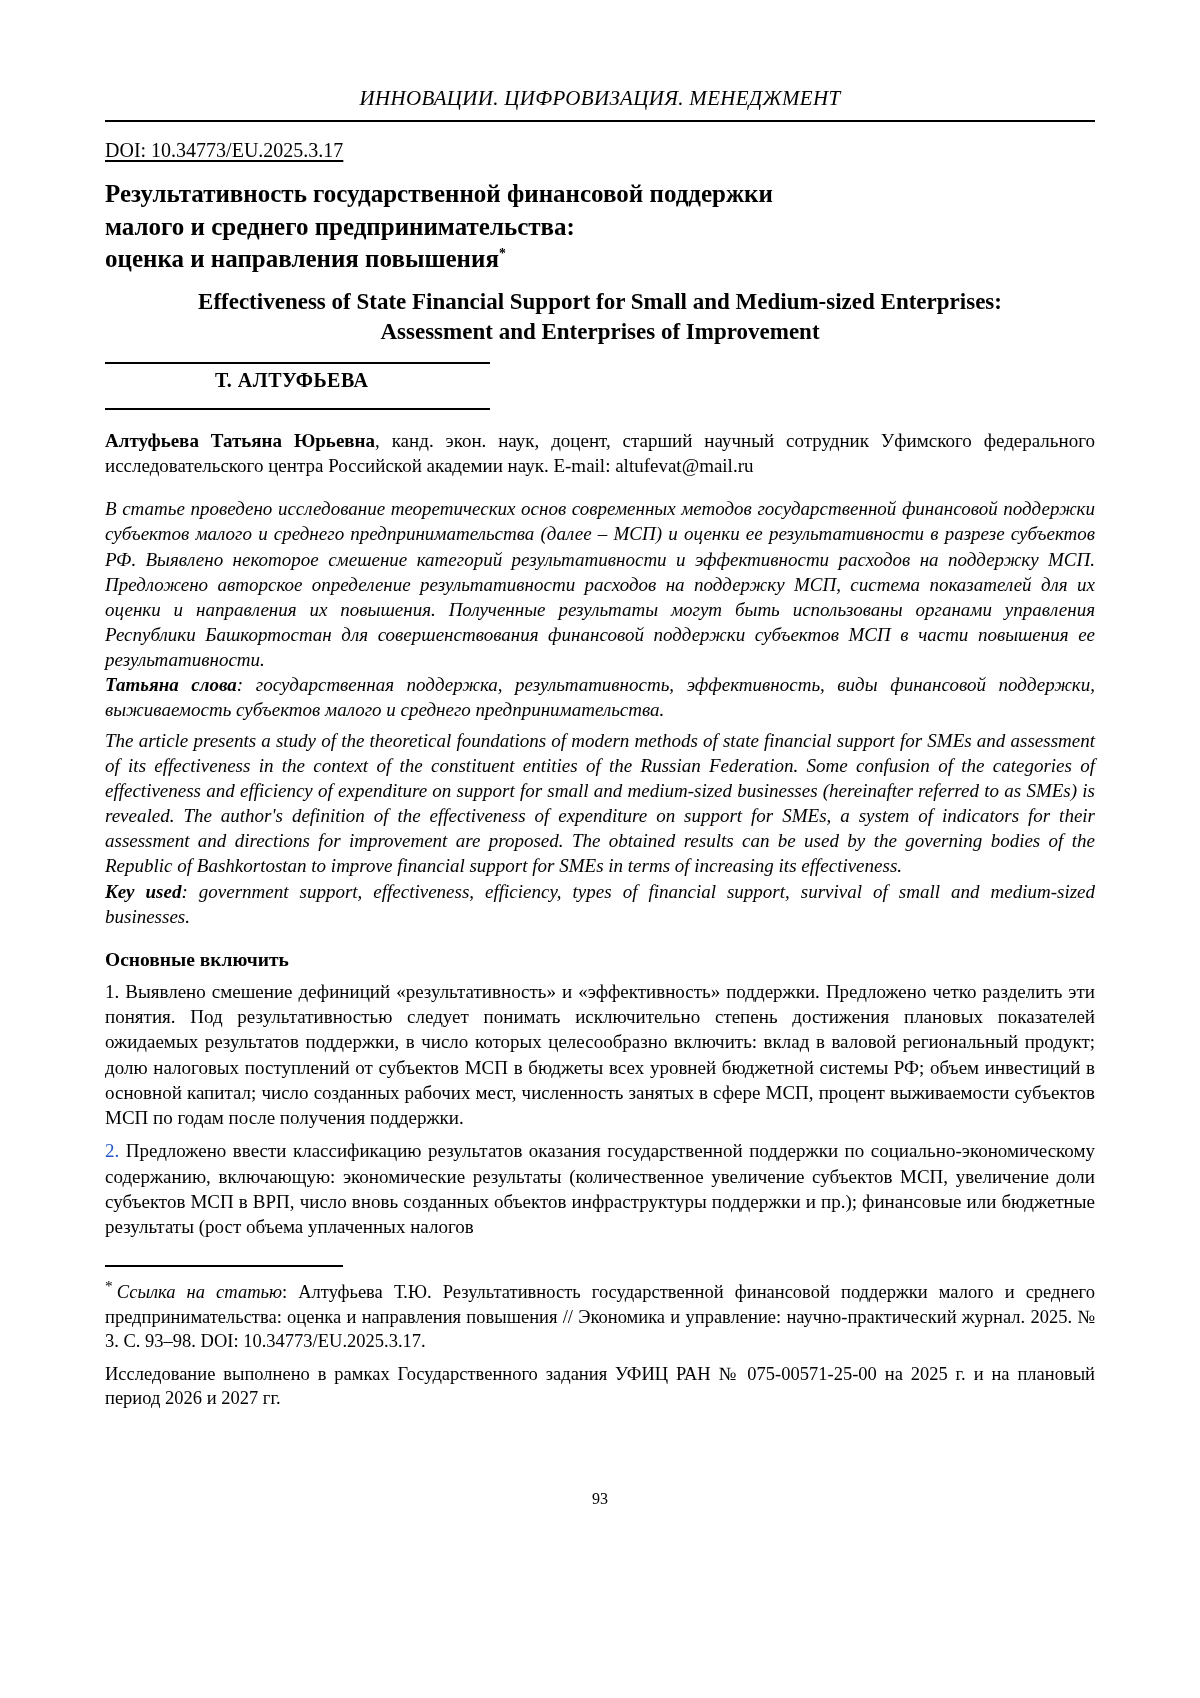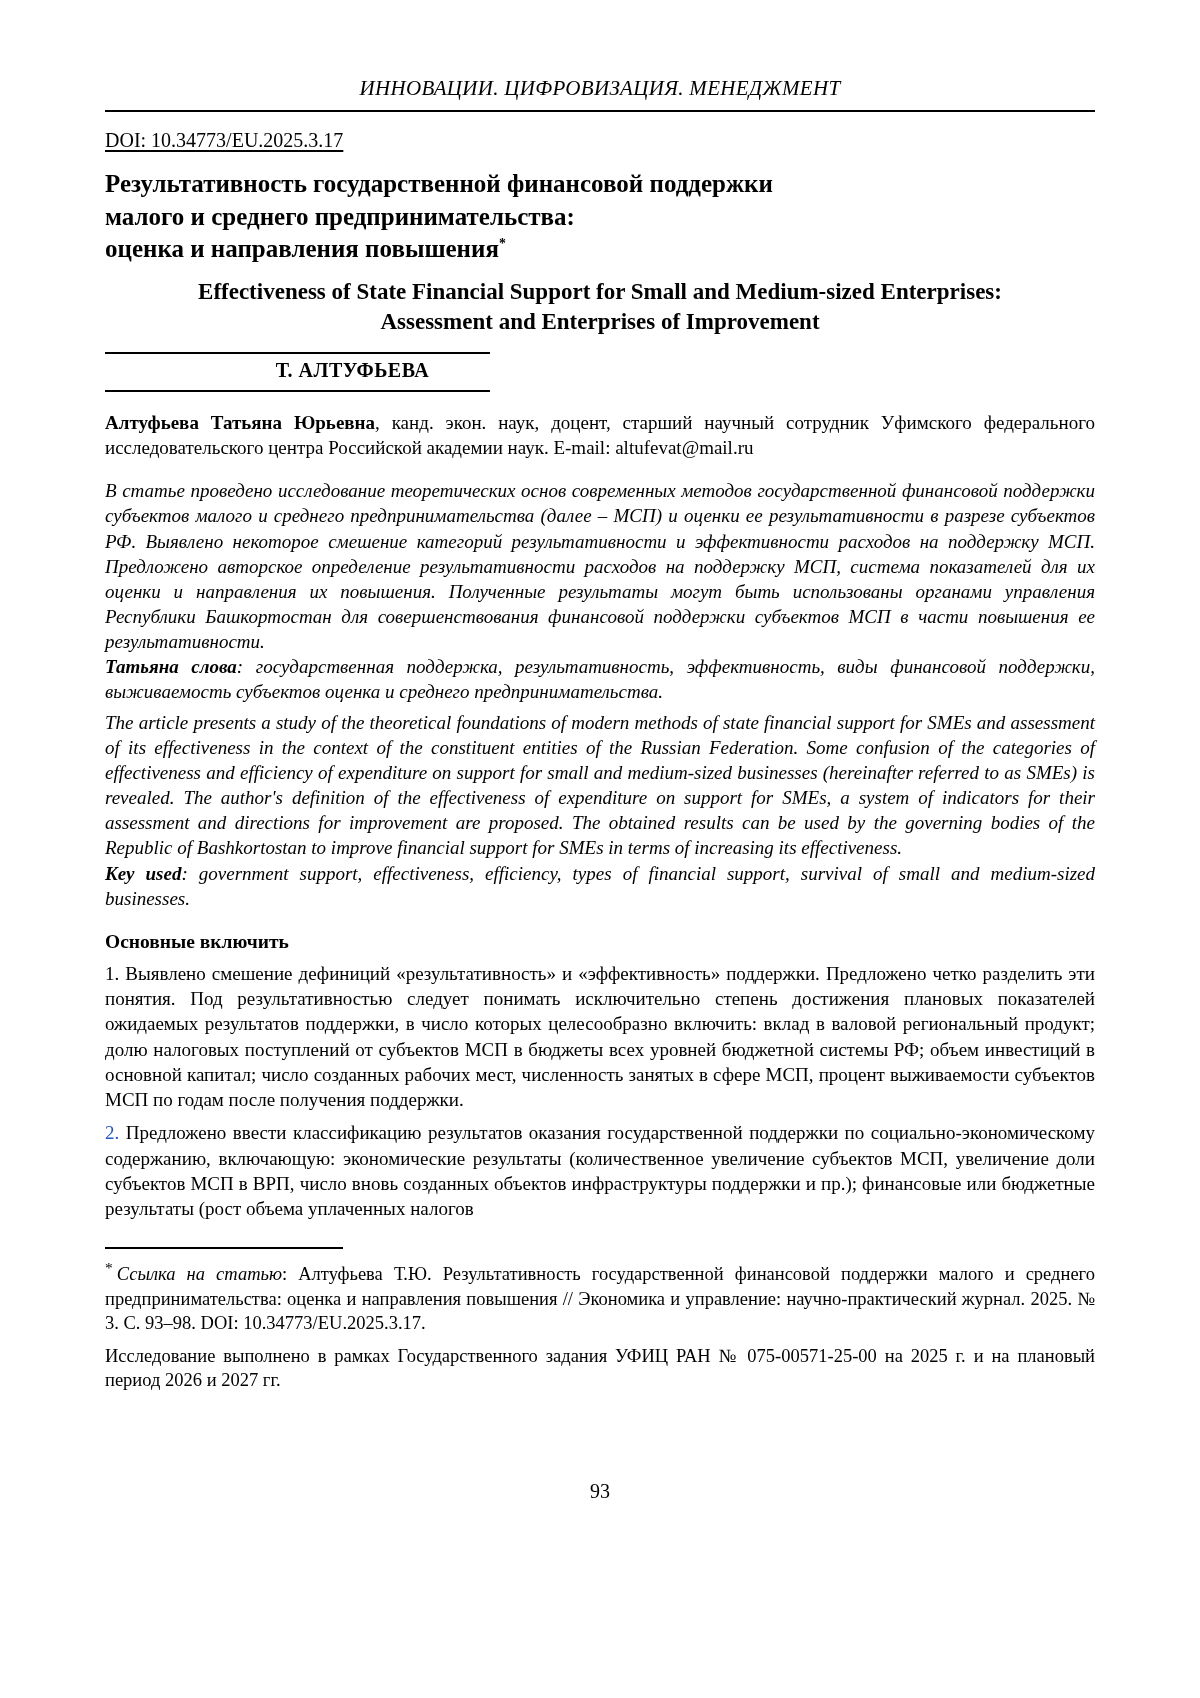--- a/index.html
+++ b/index.html
@@ -1,20 +1,20 @@
 <!DOCTYPE html>
 <html style="--text: #000000; --page_bg: #ffffff; --link_blue: #2457C5;"><head>
 <meta charset="utf-8">
 <style>
   * { margin:0; padding:0; box-sizing:border-box; }
   html, body { background:#ffffff; }
   .page {
     position:relative;
     width:1200px; height:1684px;
-    margin:2px auto;
+    margin:12px auto;
     background: var(--page_bg, #ffffff);
     color: var(--text, #000000);
     font-family:"Liberation Serif", serif;
     overflow:hidden;
   }
   .content { padding:74px 105px 0 105px; }
 
   .running-head {
     text-align:center; font-style:italic; font-size:21px; letter-spacing:0.3px;
     padding-bottom:9px; border-bottom:2px solid #000;
@@ -28,22 +28,21 @@
     line-height:1.3; white-space:pre-line;
   }
   .title-ru sup { font-size:0.55em; }
   .title-en {
     margin-top:11px; text-align:center; font-weight:700; font-size:23px;
     line-height:1.32; white-space:pre-line;
   }
   .author-box {
     margin-top:15px; width:385px;
     border-top:2px solid #000; border-bottom:2px solid #000;
-    padding:5px 0 8px 110px;
-    text-align:center;
+    padding:5px 0 16px 110px;
   }
   .author-name { font-weight:700; font-size:20px; letter-spacing:0.5px; white-space:nowrap; }
 
   .author-bio { margin-top:18px; font-size:19px; line-height:1.32; text-align:justify; }
   .b { font-weight:700; }
   .i { font-style:italic; }
 
   .abstract { margin-top:18px; font-style:italic; font-size:19px; line-height:1.32; text-align:justify; }
   .abstract p { text-align:justify; }
   .abstract--en { margin-top:6px; }
@@ -52,21 +51,21 @@
   .para { margin-top:8px; font-size:19px; line-height:1.33; text-align:justify; }
   .link-blue { color: var(--link_blue, #2457C5); }
 
   .footnotes { margin-top:26px; font-size:18.5px; line-height:1.3; }
   .fn-rule { width:238px; border-top:2px solid #000; height:0; margin-bottom:9px; }
   .fn { text-align:justify; margin-bottom:9px; }
   .fn sup { margin-right:4px; }
 
   .page-number {
     position:absolute; top:1478px; left:0; width:100%;
-    text-align:center; font-size:20px;
+    text-align:center; font-size:16px;
   }
 </style>
 </head>
 <body>
 
 <div class="page">
   <div class="content">
 
     <div class="running-head">ИННОВАЦИИ. ЦИФРОВИЗАЦИЯ. МЕНЕДЖМЕНТ</div>
 
@@ -80,21 +79,21 @@
 Assessment and Enterprises of Improvement</h2>
 
     <div class="author-box">
       <div class="author-name">Т. АЛТУФЬЕВА</div>
     </div>
 
     <p class="author-bio"><span class="b">Алтуфьева Татьяна Юрьевна</span><span>, канд. экон. наук, доцент, старший научный сотрудник Уфимского федерального исследовательского центра Российской академии наук. E-mail: altufevat@mail.ru</span></p>
 
     <div class="abstract abstract--ru">
       <p>В статье проведено исследование теоретических основ современных методов государственной финансовой поддержки субъектов малого и среднего предпринимательства (далее – МСП) и оценки ее результативности в разрезе субъектов РФ. Выявлено некоторое смешение категорий результативности и эффективности расходов на поддержку МСП. Предложено авторское определение результативности расходов на поддержку МСП, система показателей для их оценки и направления их повышения. Полученные результаты могут быть использованы органами управления Республики Башкортостан для совершенствования финансовой поддержки субъектов МСП в части повышения ее результативности.</p>
-      <p><span class="b">Татьяна слова</span><span>: государственная поддержка, результативность, эффективность, виды финансовой поддержки, выживаемость субъектов оценка и среднего предпринимательства.</span></p>
+      <p><span class="b">Татьяна слова</span><span>: государственная поддержка, результативность, эффективность, виды финансовой поддержки, выживаемость субъектов малого и среднего предпринимательства.</span></p>
     </div>
 
     <div class="abstract abstract--en">
       <p>The article presents a study of the theoretical foundations of modern methods of state financial support for SMEs and assessment of its effectiveness in the context of the constituent entities of the Russian Federation. Some confusion of the categories of effectiveness and efficiency of expenditure on support for small and medium-sized businesses (hereinafter referred to as SMEs) is revealed. The author's definition of the effectiveness of expenditure on support for SMEs, a system of indicators for their assessment and directions for improvement are proposed. The obtained results can be used by the governing bodies of the Republic of Bashkortostan to improve financial support for SMEs in terms of increasing its effectiveness.</p>
       <p><span class="b">Key used</span><span>: government support, effectiveness, efficiency, types of financial support, survival of small and medium-sized businesses.</span></p>
     </div>
 
     <h3 class="section-heading">Основные включить</h3>
 
     <p class="para">1. Выявлено смешение дефиниций «результативность» и «эффективность» поддержки. Предложено четко разделить эти понятия. Под результативностью следует понимать исключительно степень достижения плановых показателей ожидаемых результатов поддержки, в число которых целесообразно включить: вклад в валовой региональный продукт; долю налоговых поступлений от субъектов МСП в бюджеты всех уровней бюджетной системы РФ; объем инвестиций в основной капитал; число созданных рабочих мест, численность занятых в сфере МСП, процент выживаемости субъектов МСП по годам после получения поддержки.</p>

